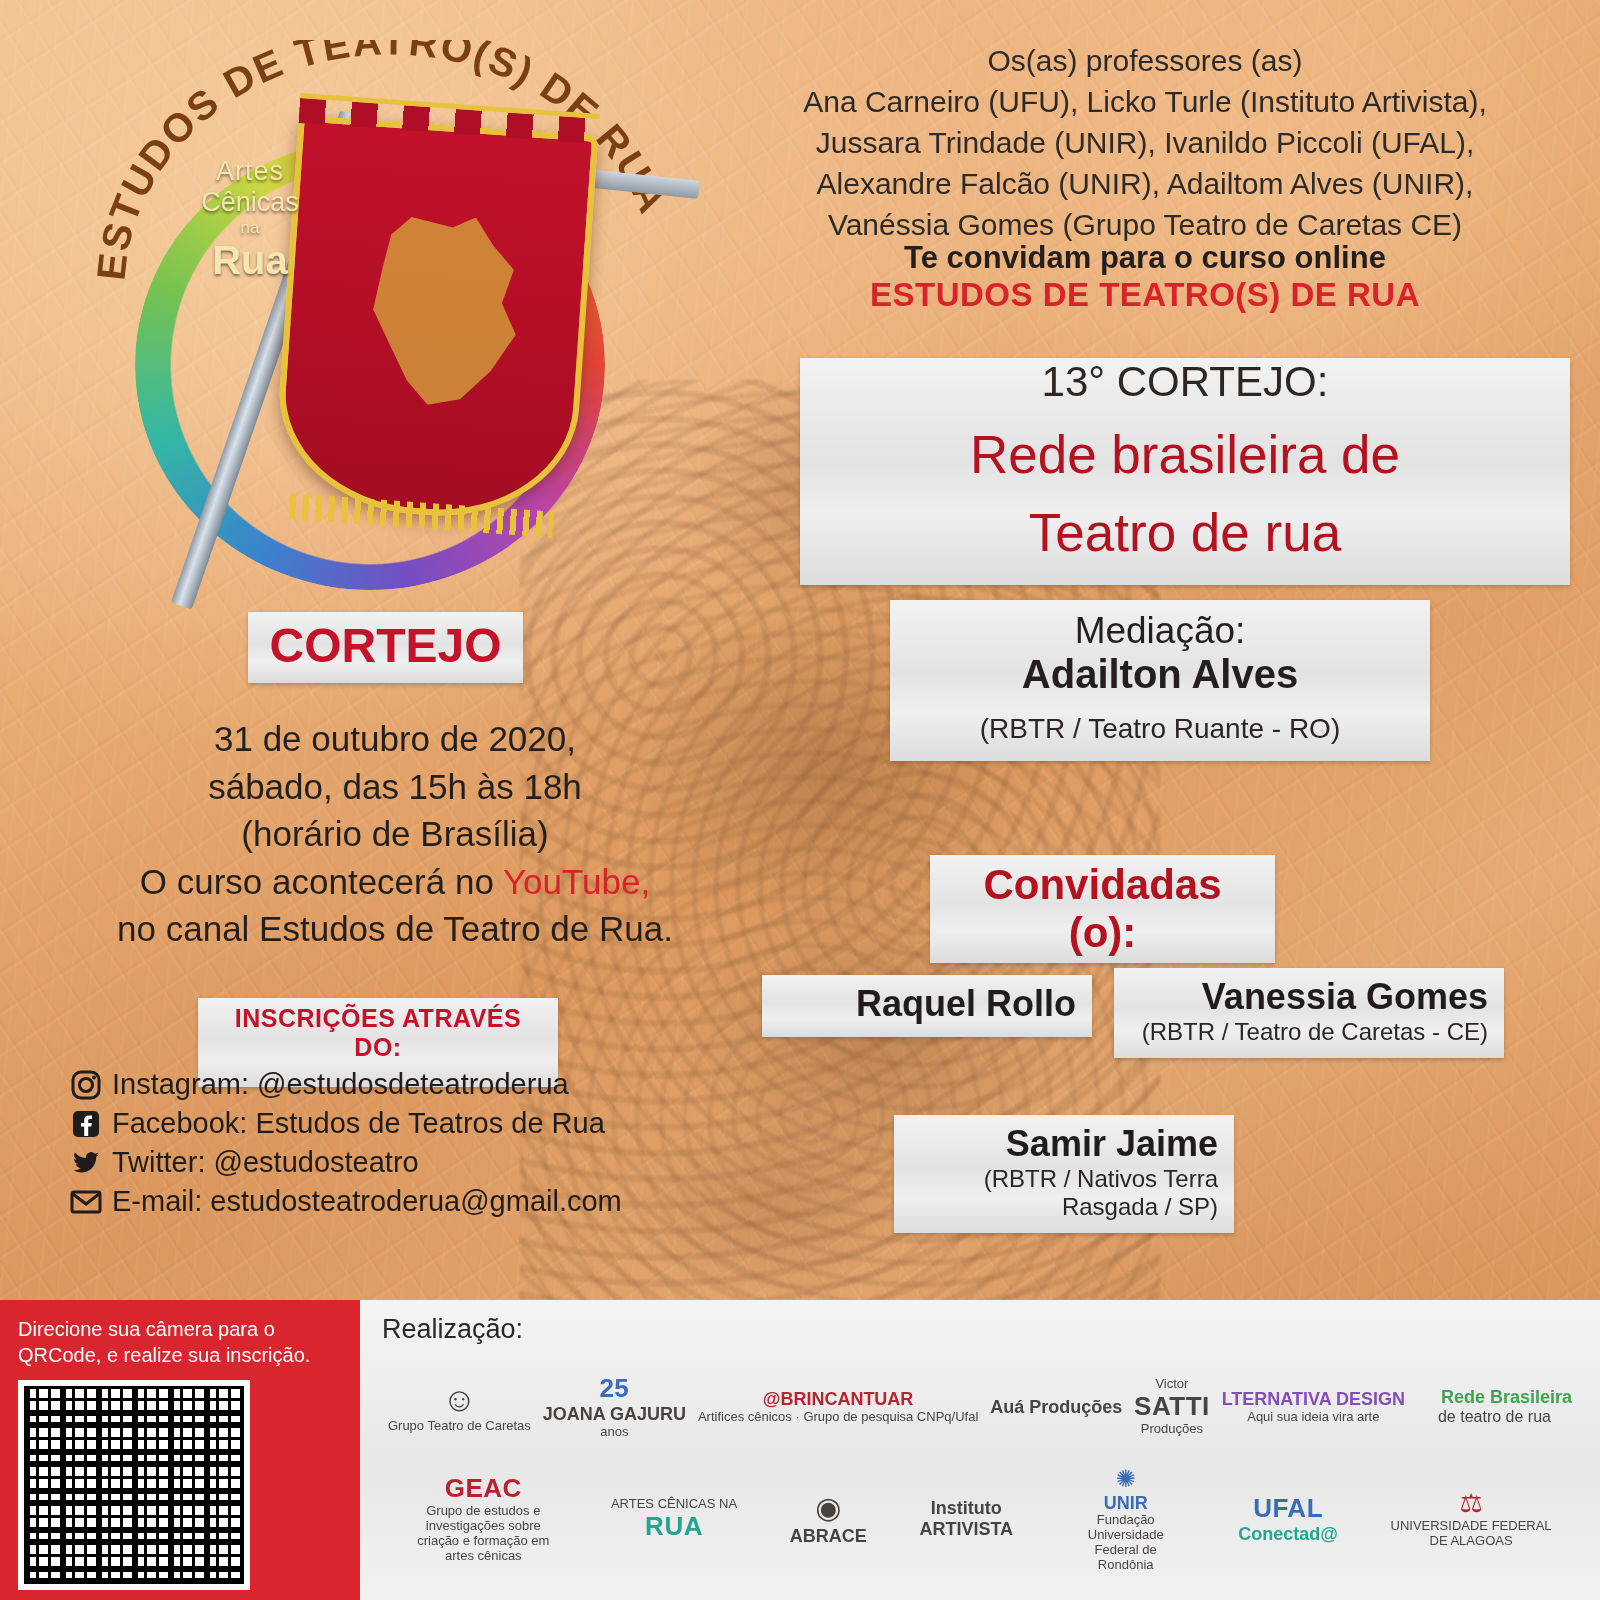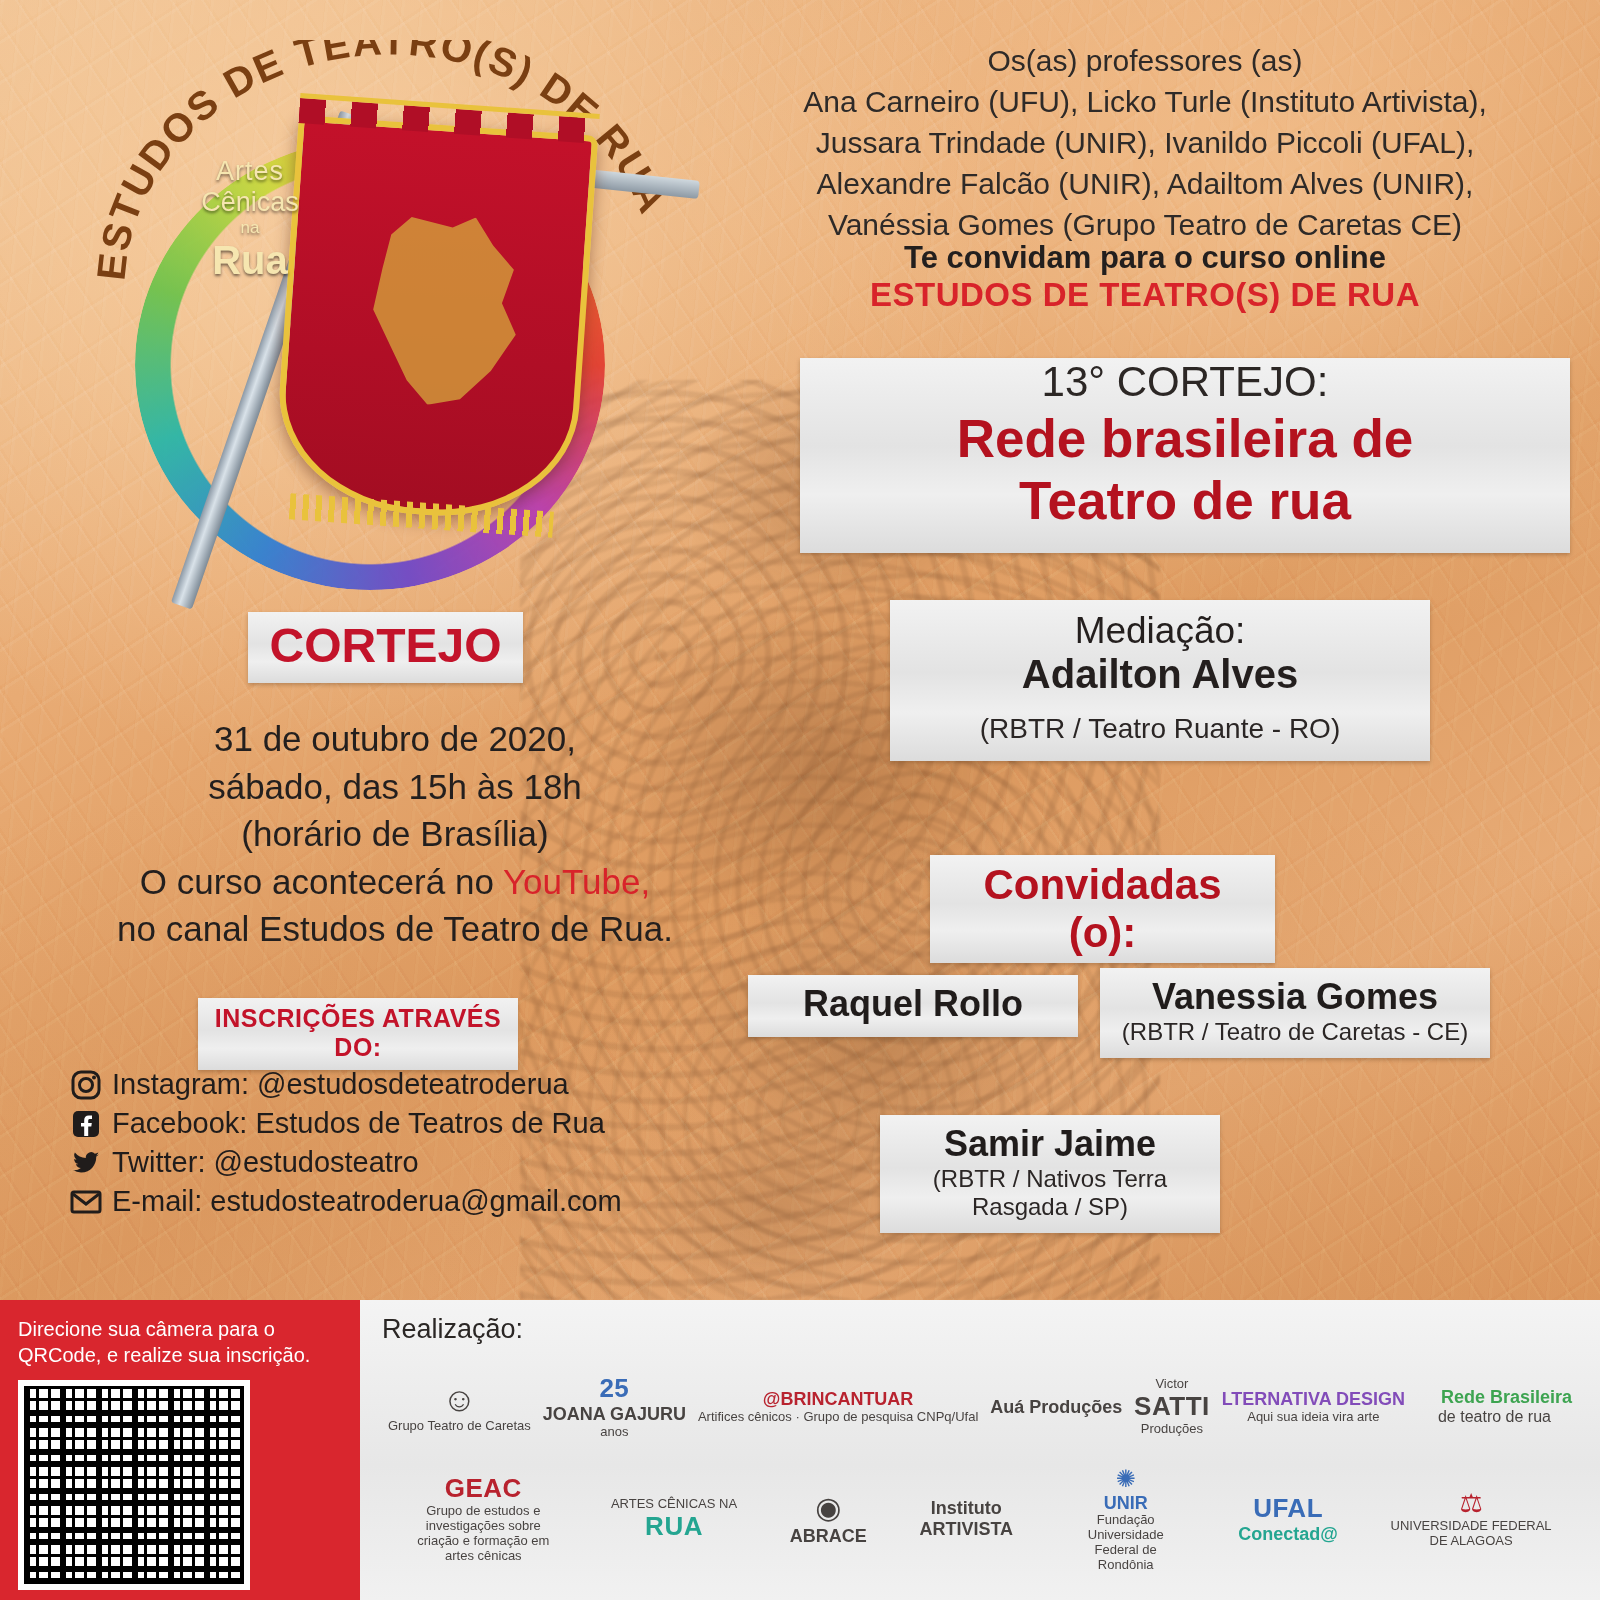--- a/index.html
+++ b/index.html
@@ -132,54 +132,54 @@
     position: absolute; left: 760px; top: 240px; width: 770px; text-align: center;
   }
   #invite .line1 { font-size: 31px; font-weight: bold; color: #231f1e; }
   #invite .line2 { font-size: 33px; font-weight: bold; color: #d8232a; letter-spacing: .5px; }
 
   #cortejo-card {
     position: absolute; left: 800px; top: 358px; width: 770px; padding: 0 10px 22px;
     text-align: center;
   }
   #cortejo-card .num { font-size: 42px; color: #2c2725; }
-  #cortejo-card .title { font-size: 53px; font-weight: bold; color: #b4121f; line-height: 1.1; margin-top: 4px; }
+  #cortejo-card .title { font-size: 53px; font-weight: normal; color: #b4121f; line-height: 1.1; margin-top: 20px; }
 
   #mediacao {
     position: absolute; left: 890px; top: 600px; width: 540px; text-align: center; padding: 10px 14px 16px;
   }
   #mediacao .h { font-size: 37px; color: #241f1e; }
   #mediacao .n { font-size: 40px; font-weight: bold; color: #241f1e; }
   #mediacao .s { font-size: 28px; color: #2b2625; margin-top: 16px; }
 
   #convidadas {
     position: absolute; left: 930px; top: 855px; width: 345px; text-align: center;
     font-size: 42px; font-weight: bold; color: #b4121f; padding: 6px 16px;
   }
 
-  .guest { position: absolute; text-align: center; padding: 8px 16px 12px; }
+  .guest { position: absolute; text-align: right; padding: 8px 16px 12px; margin-left: 14px; }
   .guest .n { font-size: 36px; font-weight: bold; color: #201c1b; }
   .guest .s { font-size: 24px; color: #2b2625; }
   #guest-1 { left: 748px; top: 975px; width: 330px; }
   #guest-2 { left: 1100px; top: 968px; width: 390px; }
   #guest-3 { left: 880px; top: 1115px; width: 340px; }
 
   
   #cortejo-label {
     position: absolute; left: 248px; top: 612px; width: 275px; text-align: center;
     font-size: 48px; font-weight: bold; color: #c3132a; padding: 6px 14px 10px;
   }
   #when {
     position: absolute; left: 105px; top: 715px; width: 580px; text-align: center;
     font-size: 35px; color: #231f1e; line-height: 1.36;
   }
   #when .yt { color: #d8232a; }
   #inscricoes {
-    position: absolute; left: 198px; top: 998px; width: 320px; text-align: center;
-    font-size: 25px; font-weight: bold; color: #c3132a; letter-spacing: .5px; padding: 6px 12px 8px;
+    position: absolute; left: 198px; top: 998px; width: 360px; text-align: center;
+    font-size: 25px; font-weight: bold; color: #c3132a; letter-spacing: .5px; padding: 6px 12px 25px;
   }
   #socials { position: absolute; left: 70px; top: 1068px; width: 640px; color: #201c1b; font-size: 29px; }
   #socials .row { display: flex; align-items: center; gap: 10px; margin-bottom: 6px; }
   #socials .ic { width: 32px; height: 32px; flex: 0 0 32px; display: inline-block; }
 
   
   #bottom { position: absolute; left: 0; bottom: 0; width: 1600px; height: 300px; display: flex; }
   #qr-panel { width: 360px; background: #d9262e; color: #fff; padding: 16px 18px 10px; }
   #qr-panel .txt { font-size: 20px; line-height: 1.3; }
   #qr-box { width: 232px; height: 210px; background: #fff; margin-top: 12px; padding: 6px; }

